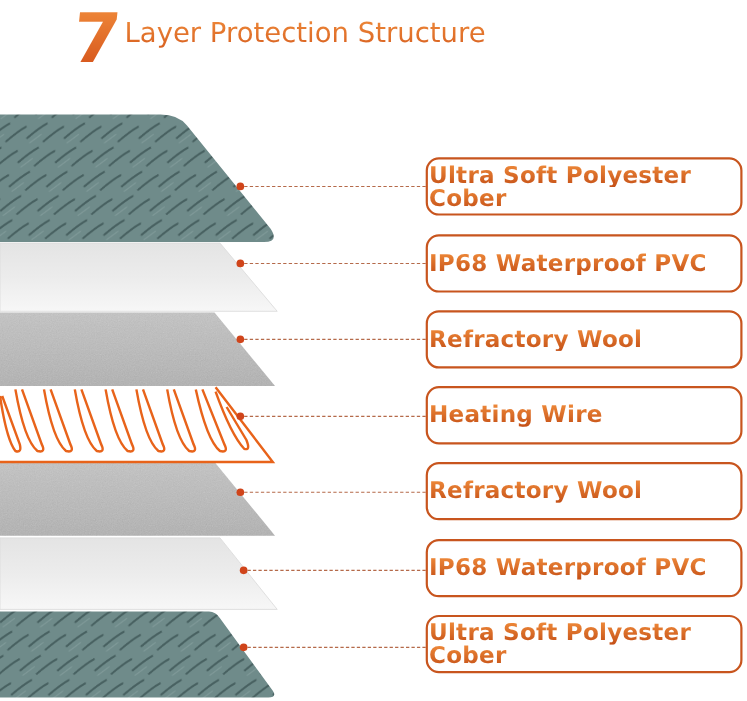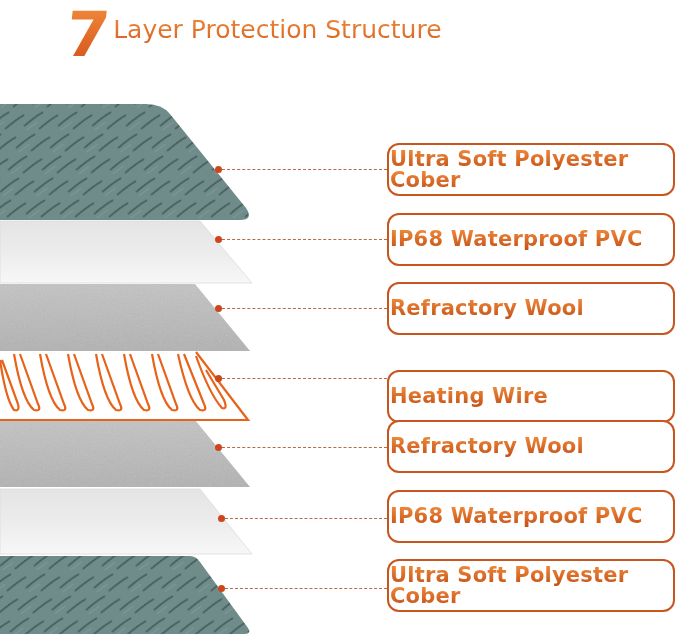--- a/index.html
+++ b/index.html
@@ -123,21 +123,21 @@
 <div class="label-box" style="top:143px;height:53px;">
   <span>Ultra Soft Polyester</span>
   <span>Cober</span>
 </div>
 <div class="label-box" style="top:213px;height:53px;">
   <span>IP68 Waterproof PVC</span>
 </div>
 <div class="label-box" style="top:282px;height:53px;">
   <span>Refractory Wool</span>
 </div>
-<div class="label-box" style="top:370px;height:53px;">
+<div class="label-box" style="top:351px;height:53px;">
   <span>Heating Wire</span>
 </div>
 <div class="label-box" style="top:420px;height:53px;">
   <span>Refractory Wool</span>
 </div>
 <div class="label-box" style="top:490px;height:53px;">
   <span>IP68 Waterproof PVC</span>
 </div>
 <div class="label-box" style="top:559px;height:53px;">
   <span>Ultra Soft Polyester</span>

